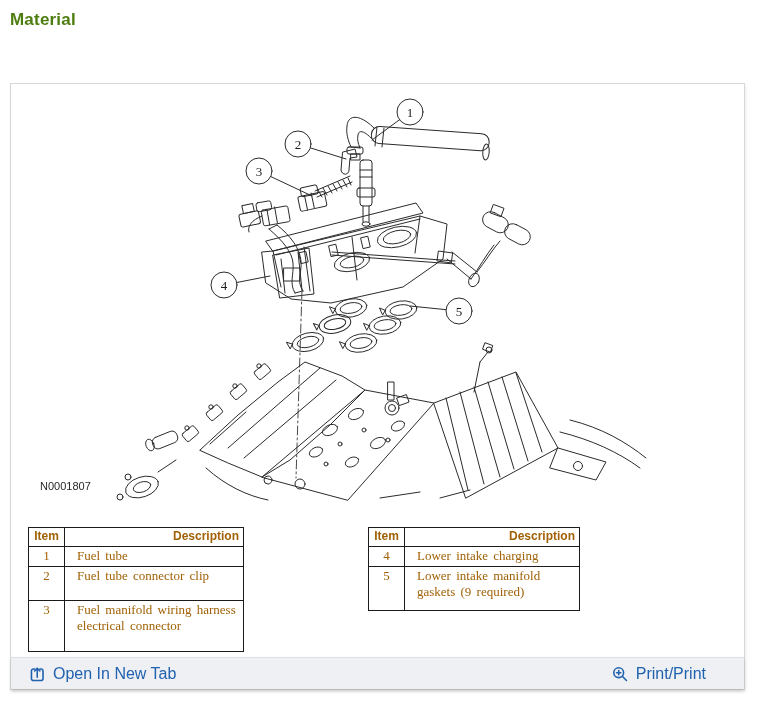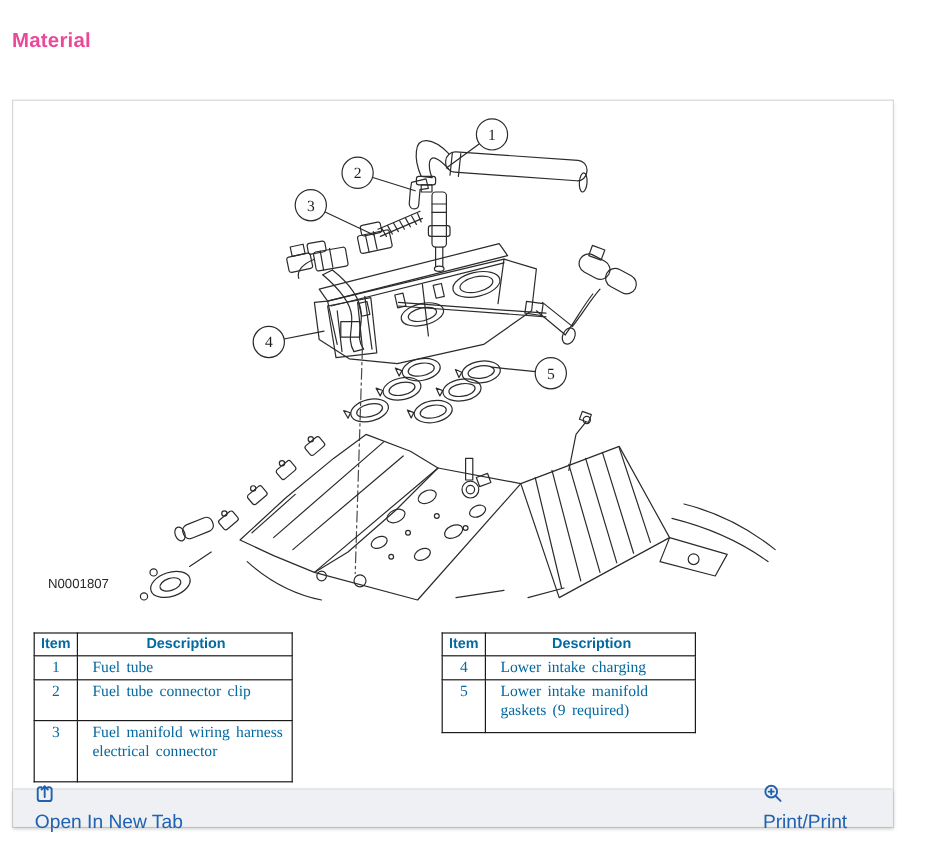--- a/index.html
+++ b/index.html
@@ -1,59 +1,59 @@
 <!DOCTYPE html>
 <html><head>
 <meta charset="utf-8">
 <style>
   html,body { margin:0; padding:0; background:#ffffff; }
   .screen {
     position:relative; width:778px; height:715px; overflow:hidden;
     background:#ffffff; font-family:"Liberation Sans", sans-serif;
   }
   .page-title {
-    position:absolute; left:10px; top:24px; margin:0;
-    font-size:17px; font-weight:700; color:#ec4899; letter-spacing:.2px;
+    position:absolute; left:10px; top:10px; margin:0;
+    font-size:17px; font-weight:700; color:#4d7c0f; letter-spacing:.2px;
   }
   .panel {
     position:absolute; left:10px; top:83px; width:733px; height:605px;
     background:#ffffff; border:1px solid #d7d7d7;
     box-shadow:1px 2px 3px rgba(0,0,0,.08);
   }
   .diagram {
     position:absolute; left:0; top:0; width:733px; height:440px;
   }
   .diagram * { vector-effect:non-scaling-stroke; }
   .diagram { fill:none; stroke:#2b2b2b; stroke-width:1; stroke-linecap:round; stroke-linejoin:round; }
   .diagram .lbl { fill:#2a2a2a; stroke:none; font-family:"Liberation Sans", sans-serif; font-size:11px; }
   .diagram .co-num { fill:#1d1d1d; stroke:none; font-family:"Liberation Serif", serif; font-size:13px; text-anchor:middle; }
   .diagram .co-circle { fill:#ffffff; }
   .diagram .dashline { stroke-dasharray:9 3 2 3; stroke:#4a4a4a; }
 
   table.parts { position:absolute; border-collapse:collapse; table-layout:fixed;
-    font-family:"Liberation Serif", serif; font-size:13px; color:#0369a1;border-radius:28px; }
+    font-family:"Liberation Serif", serif; font-size:13px; color:#a16207;border-radius:28px; }
   table.parts td, table.parts th { border:1px solid #1b1b1b; vertical-align:top; padding:1px 4px 0 6px; }
-  table.parts th { font-family:"Liberation Sans", sans-serif; font-size:12px; font-weight:700; text-align:center; height:17px; }
+  table.parts th { font-family:"Liberation Sans", sans-serif; font-size:12px; font-weight:700; text-align:right; height:17px; }
   table.parts th.c, table.parts td.c { text-align:center; padding:1px 2px 0 2px; }
   table.parts td { word-spacing:2px; line-height:1.25;padding-left:12px; }
   .tbl-left  { left:17px;  top:443px; width:216px; }
   .tbl-right { left:357px; top:443px; width:212px; }
   .tbl-left  col.item, .tbl-right col.item { width:36px; }
   .rh19 td { height:18px; } .rh33 td { height:32px; } .rh50 td { height:49px; } .rh43 td { height:42px; }
 
   .panel-footer {
     position:absolute; left:0; right:0; bottom:0; height:32px;
     background:#eef0f3; border-top:1px solid #dde1e5;
     box-shadow:0 2px 3px rgba(0,0,0,.16);
     display:flex; align-items:center; justify-content:space-between;
     padding:0 38px 0 18px; box-sizing:border-box;
   }
   .footer-link {
-    display:flex; align-items:flex-start; gap:7px;
-    color:#2062b0; text-decoration:none; font-size:16px; cursor:pointer;flex-direction:column;
+    display:flex; align-items:flex-end; gap:7px;
+    color:#2062b0; text-decoration:none; font-size:16px; cursor:pointer;
   }
   .footer-link svg { stroke:#2062b0; fill:none; stroke-width:1.5; stroke-linecap:round; stroke-linejoin:round; }
 </style>
 </head>
 <body>
 
 <div class="screen">
 
   <h1 class="page-title">Material</h1>
 

